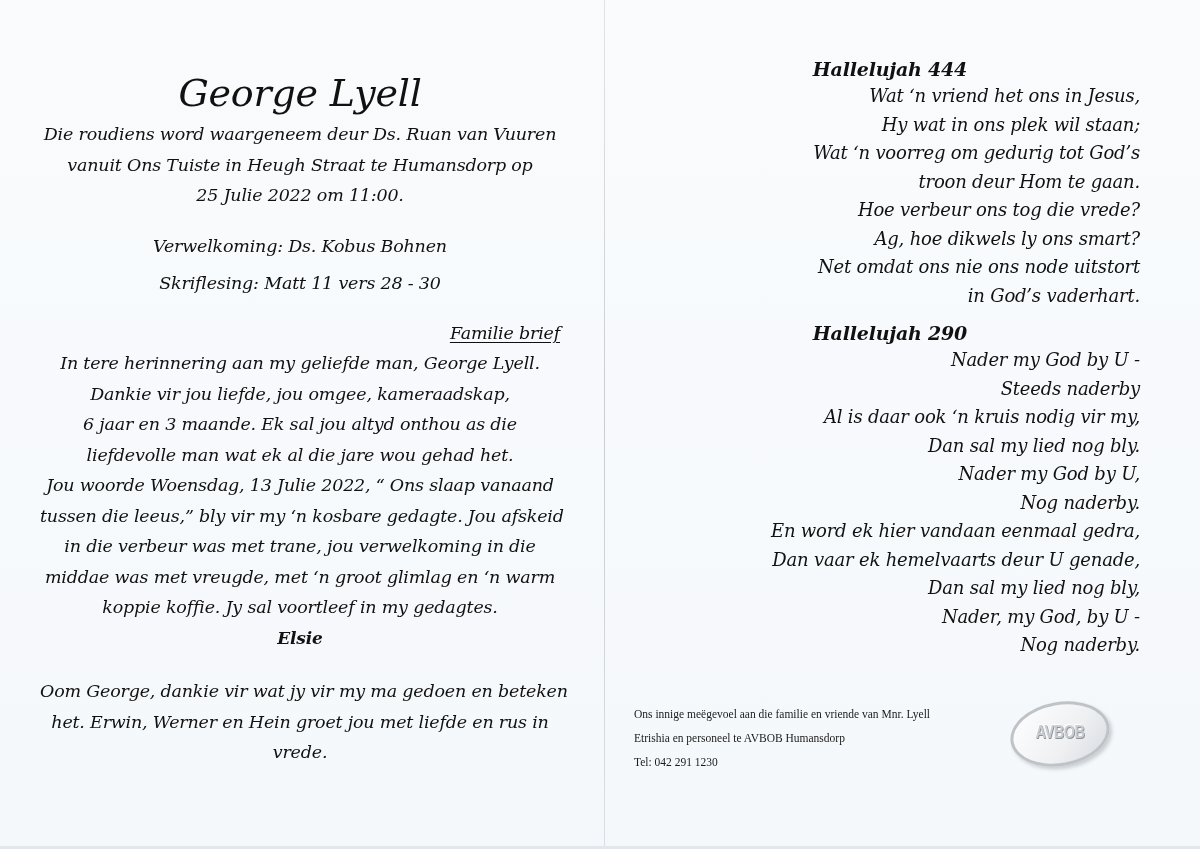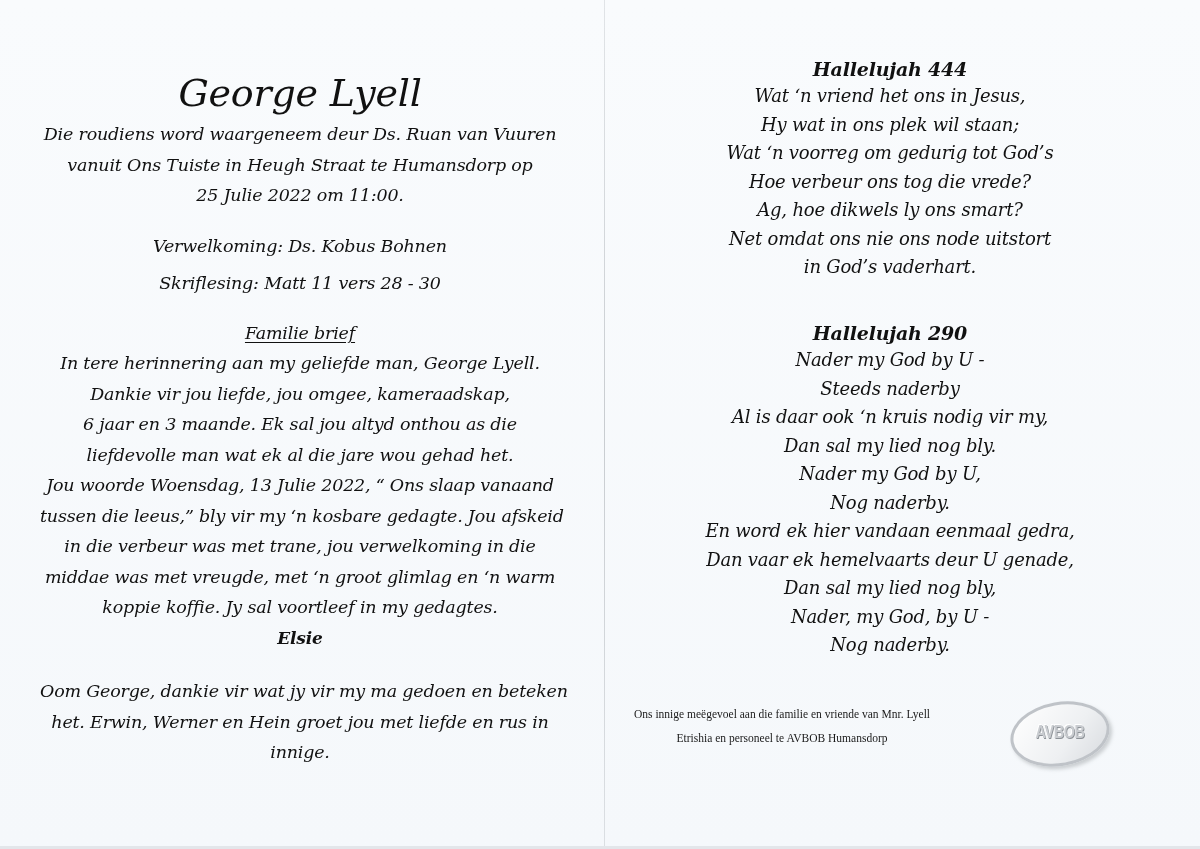--- a/index.html
+++ b/index.html
@@ -71,46 +71,48 @@
     .block {
       position: absolute;
       left: 0;
       width: 100%;
     }
     .heading-u {
       text-decoration: underline;
       text-underline-offset: 3px;
       font-size: 17.5px;
       line-height: 30px;
+      text-align: right;
     }
     .heading-bold {
       font-weight: bold;
       font-size: 17px;
       line-height: 30px;
     }
     .hymn-title {
       font-weight: bold;
       text-underline-offset: 3px;
       font-size: 19px;
       line-height: 26px;
     }
     .hymn-line {
       font-size: 18px;
       line-height: 28.5px;
       white-space: nowrap;
+      text-align: right;
     }
     .footer {
       position: absolute;
       left: 634px;
       top: 702px;
       font-family: "Liberation Serif", "DejaVu Serif", serif;
       font-size: 11.5px;
       line-height: 24px;
       color: #1a1a1a;
-      text-align: center;
+      text-align: left;
     }
     .logo {
       position: absolute;
       left: 1010px;
       top: 702px;
       width: 100px;
       height: 64px;
     }
     .logo-oval {
       position: absolute;
@@ -169,30 +171,31 @@
       <div class="line script">tussen die leeus,” bly vir my ‘n kosbare gedagte.  Jou afskeid</div>
       <div class="line script">in die verbeur was met trane, jou verwelkoming in die</div>
       <div class="line script">middae was met vreugde, met ‘n groot glimlag en ‘n warm</div>
       <div class="line script">koppie koffie.  Jy sal voortleef in my gedagtes.</div>
       <div class="heading-bold script">Elsie</div>
     </div>
 
     <div class="block" style="top:676px;">
       <div class="line script">Oom George, dankie vir wat jy vir my ma gedoen en beteken</div>
       <div class="line script">het.  Erwin, Werner en Hein groet jou met liefde en rus in</div>
-      <div class="line script">innige.</div>
+      <div class="line script">vrede.</div>
     </div>
   </div>
 
   <div class="panel panel-right">
     <div class="block" style="top:56px;">
       <div class="hymn-title script">Hallelujah 444</div>
       <div class="hymn-line script">Wat ‘n vriend het ons in Jesus,</div>
       <div class="hymn-line script">Hy wat in ons plek wil staan;</div>
       <div class="hymn-line script">Wat ‘n voorreg om gedurig tot God’s</div>
+      <div class="hymn-line script">troon deur Hom te gaan.</div>
       <div class="hymn-line script">Hoe verbeur ons tog die vrede?</div>
       <div class="hymn-line script">Ag, hoe dikwels ly ons smart?</div>
       <div class="hymn-line script">Net omdat ons nie ons node uitstort</div>
       <div class="hymn-line script">in God’s vaderhart.</div>
     </div>
 
     <div class="block" style="top:320px;">
       <div class="hymn-title script">Hallelujah 290</div>
       <div class="hymn-line script">Nader my God by U -</div>
       <div class="hymn-line script">Steeds naderby</div>
@@ -204,19 +207,20 @@
       <div class="hymn-line script">Dan vaar ek hemelvaarts deur U genade,</div>
       <div class="hymn-line script">Dan sal my lied nog bly,</div>
       <div class="hymn-line script">Nader, my God, by U -</div>
       <div class="hymn-line script">Nog naderby.</div>
     </div>
   </div>
 
   <div class="footer">
     <div>Ons innige meëgevoel aan die familie en vriende van Mnr. Lyell</div>
     <div>Etrishia en personeel te AVBOB Humansdorp</div>
+    <div>Tel: 042 291 1230</div>
   </div>
 
   <div class="logo">
     <div class="logo-oval"></div>
     <div class="logo-text">AVBOB</div>
   </div>
 </div>
 
 </body></html>

